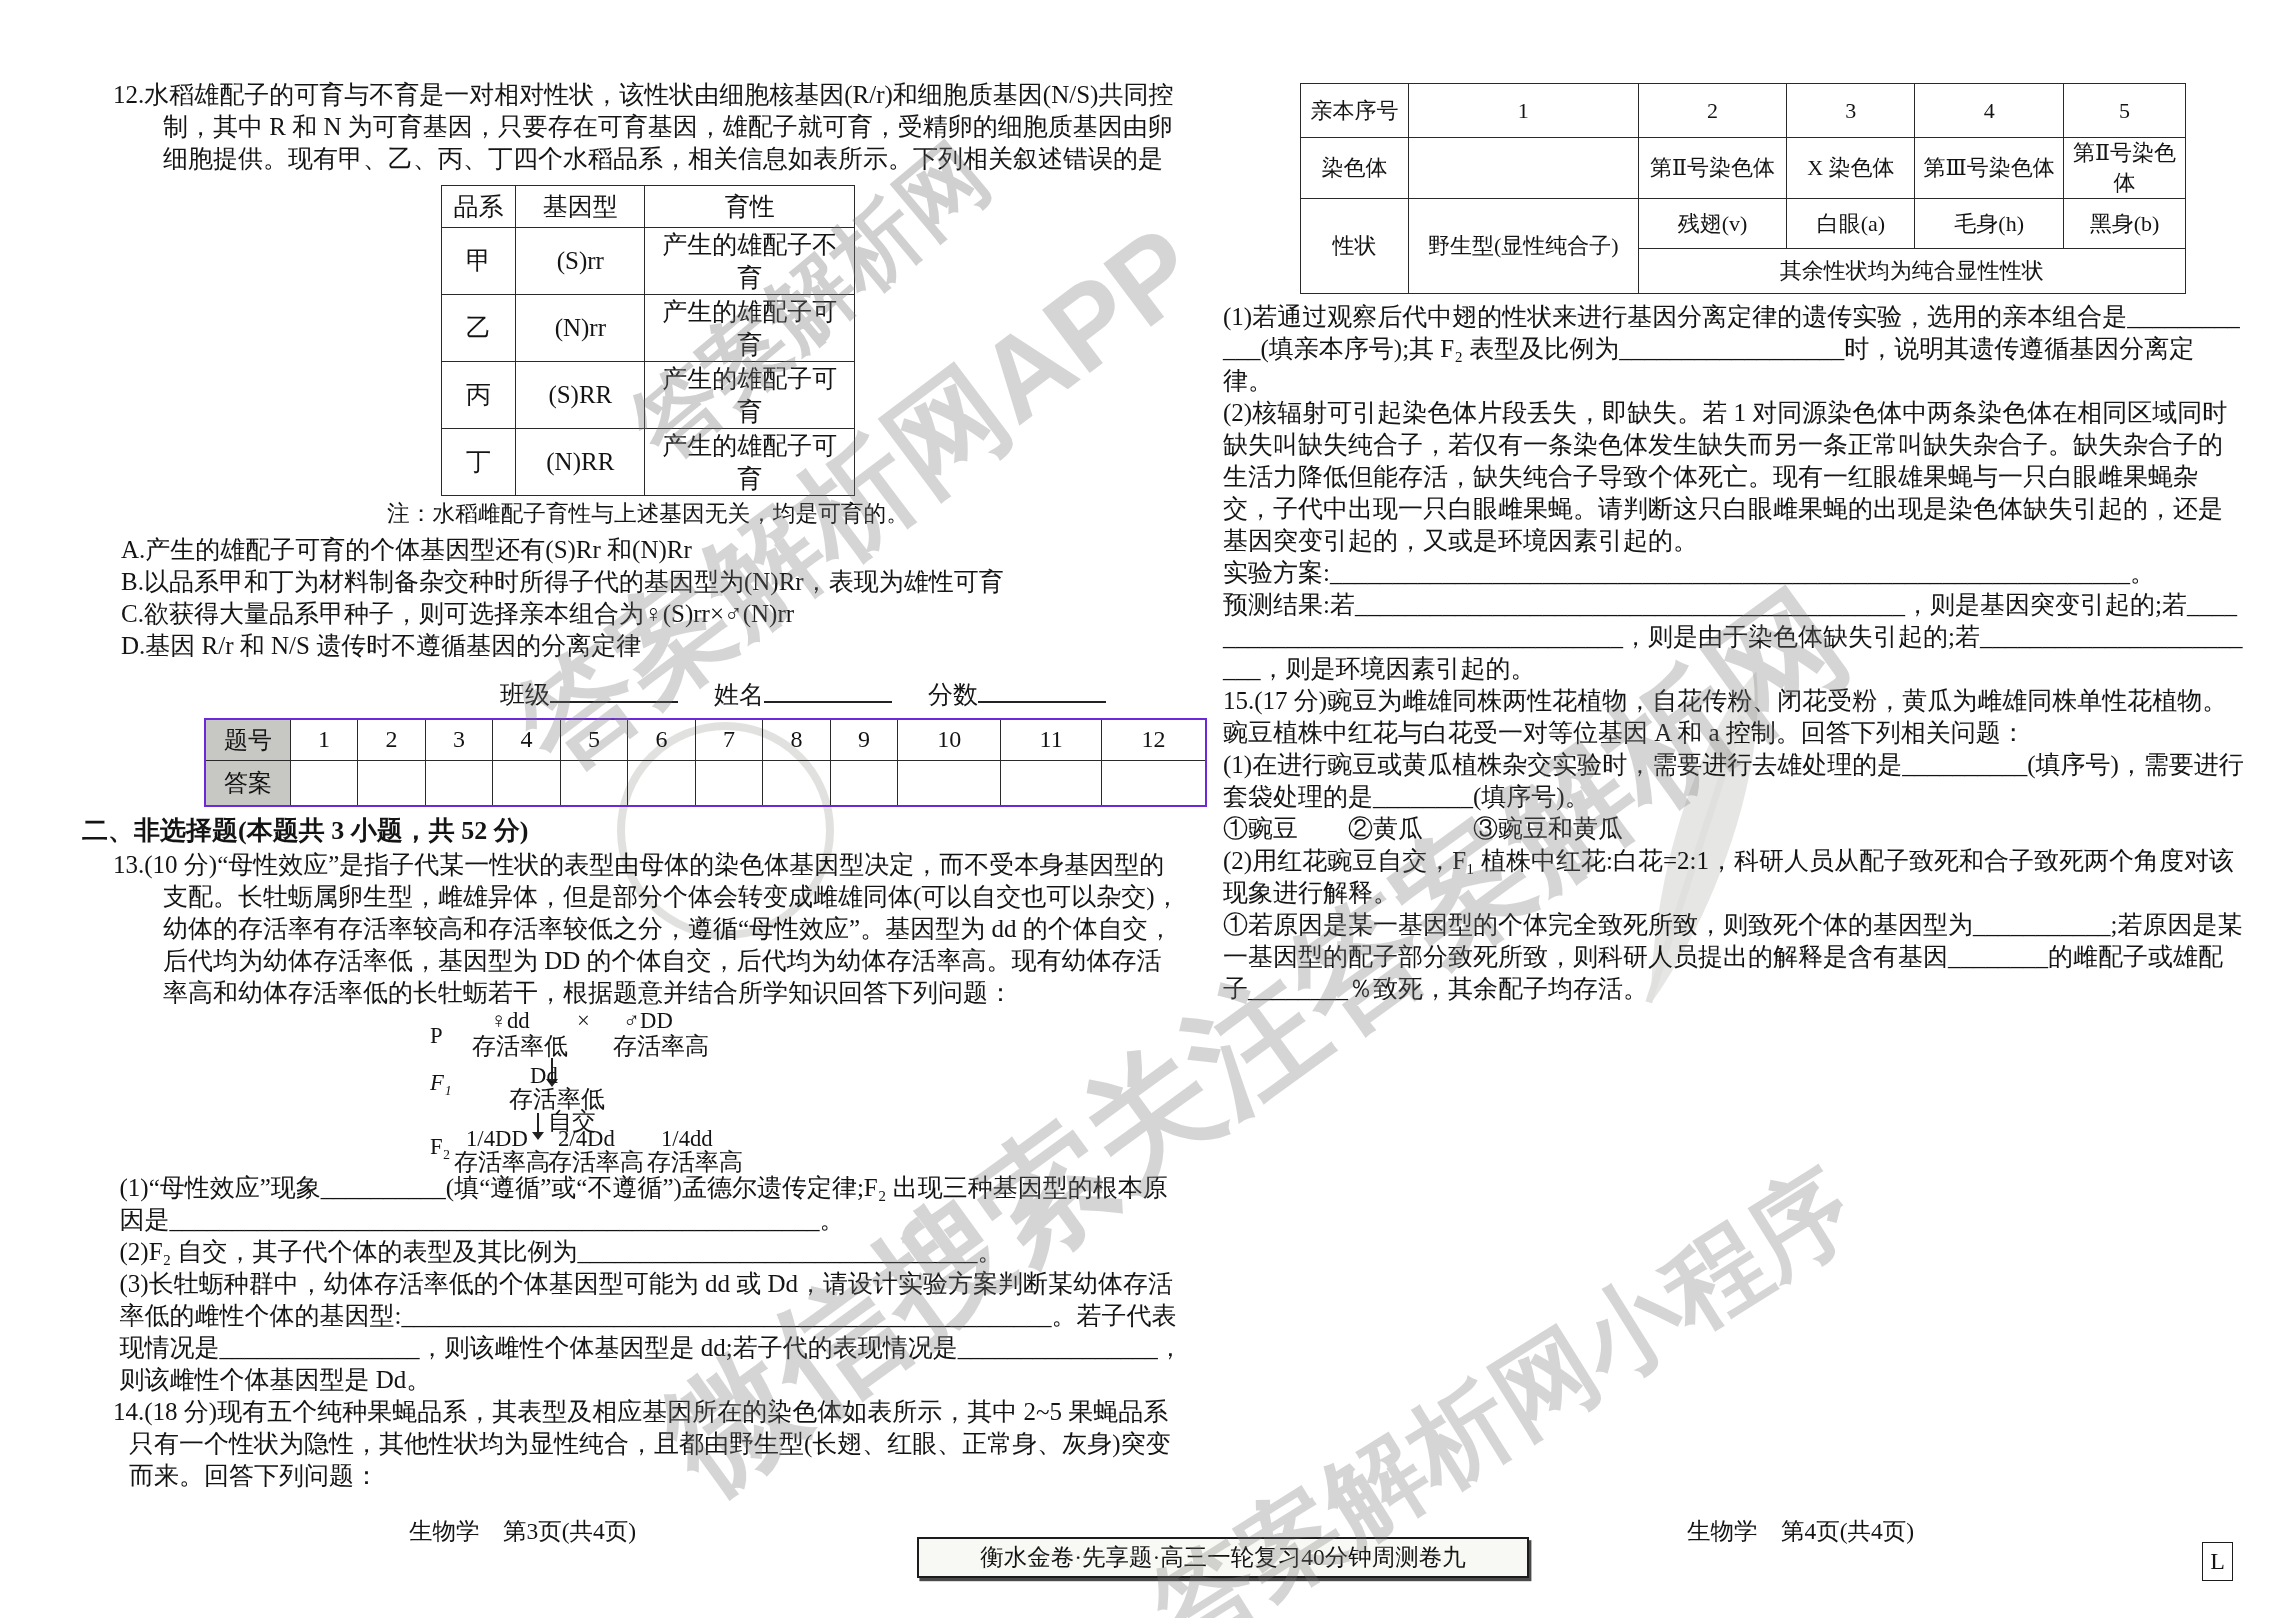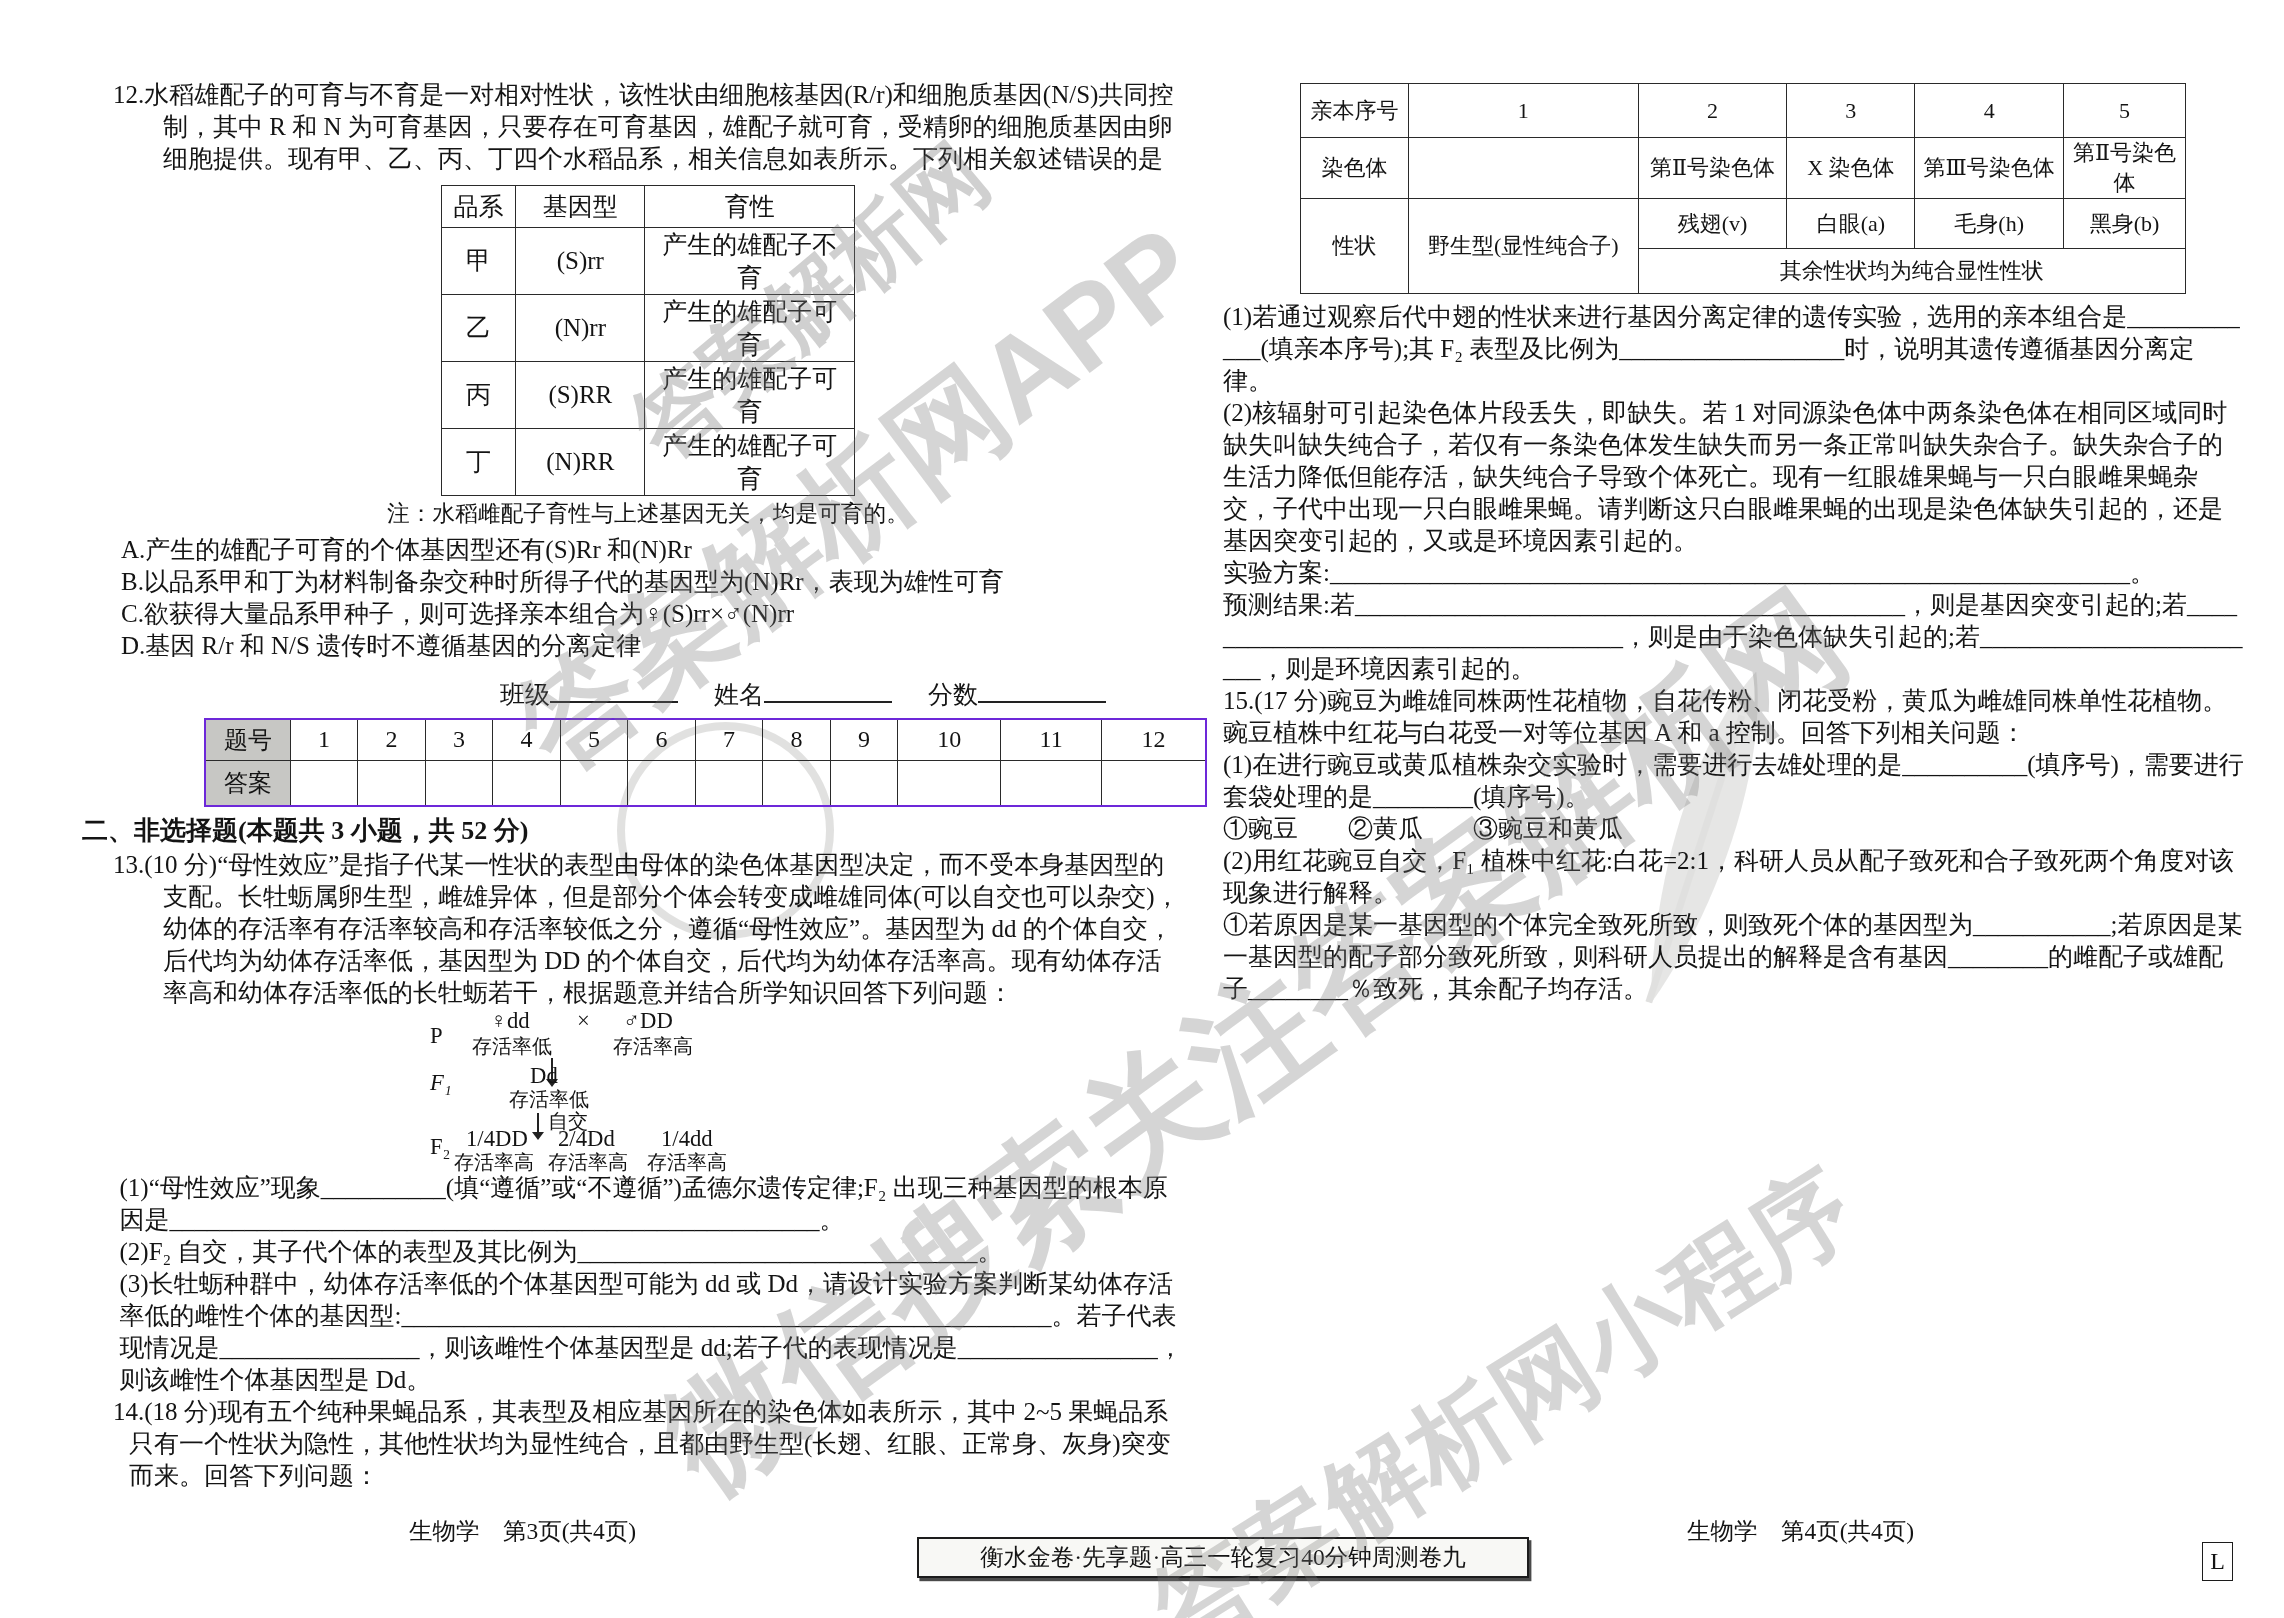--- a/index.html
+++ b/index.html
@@ -39,21 +39,21 @@
   .tans{width:1003px;margin:3.2px 0 6.5px 91px;border:2px solid #6d28d9;}
   .tans td{height:40px;font-size:24px;}
   .tans .lab{background:#c7c7c4;width:74px;}
   .tans .ansrow td{height:44px;}
 
   .sechead{font-weight:bold;font-size:26px;line-height:36px;margin-left:-31px;}
 
   
   .diagram{position:relative;height:155px;margin:4.9px 0 3.2px 317px;width:421px;font-size:22.7px;}
   .dg{position:absolute;white-space:nowrap;line-height:24px;}
-  .dgs{font-size:20px;}
+  .dgs{font-size:24px;}
   .varrow{position:absolute;width:2.4px;background:#222;}
   .varrow:after{content:"";position:absolute;left:-5.3px;bottom:-7.3px;border:6.5px solid transparent;border-top:8px solid #222;border-bottom:none;}
 
   
   .tr14{width:886px;margin:0 0 6.5px 77px;}
   .tr14 td{font-size:22px;padding:0 3.2px;}
   .r1 td{height:53px;}
   .r2 td{height:57px;}
   .r3 td{height:49px;}
   .r4 td{height:44px;}

